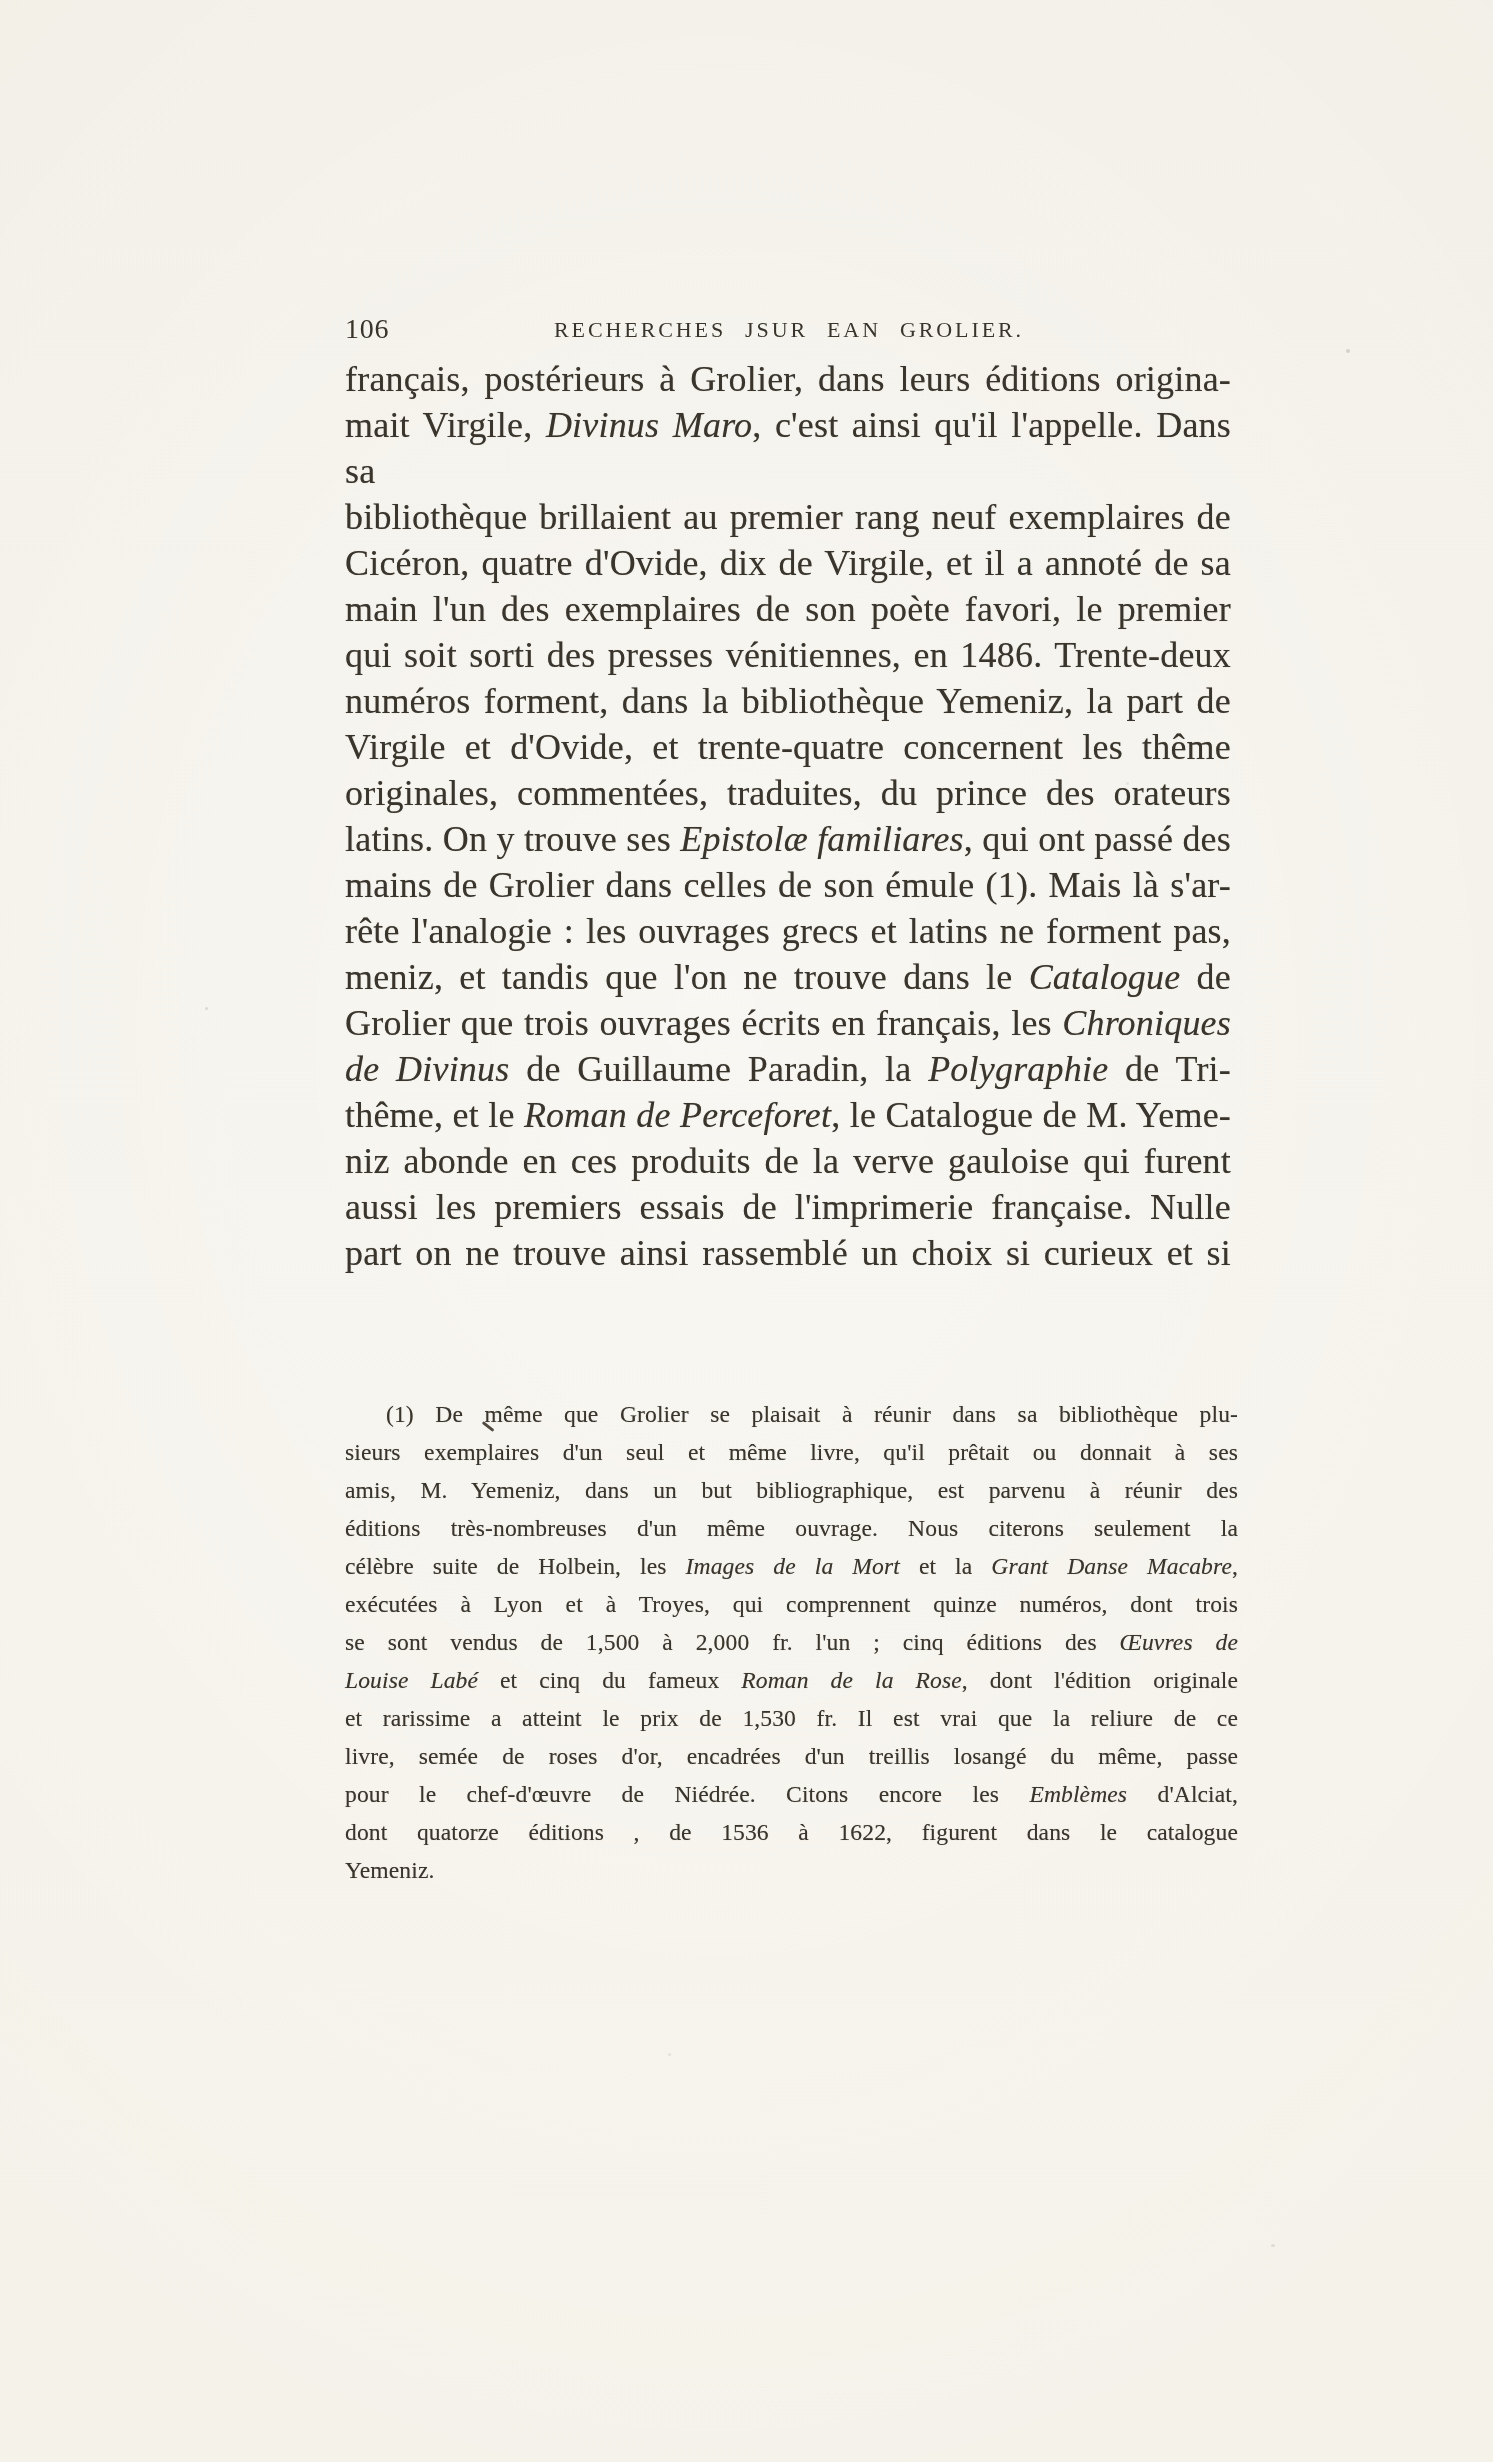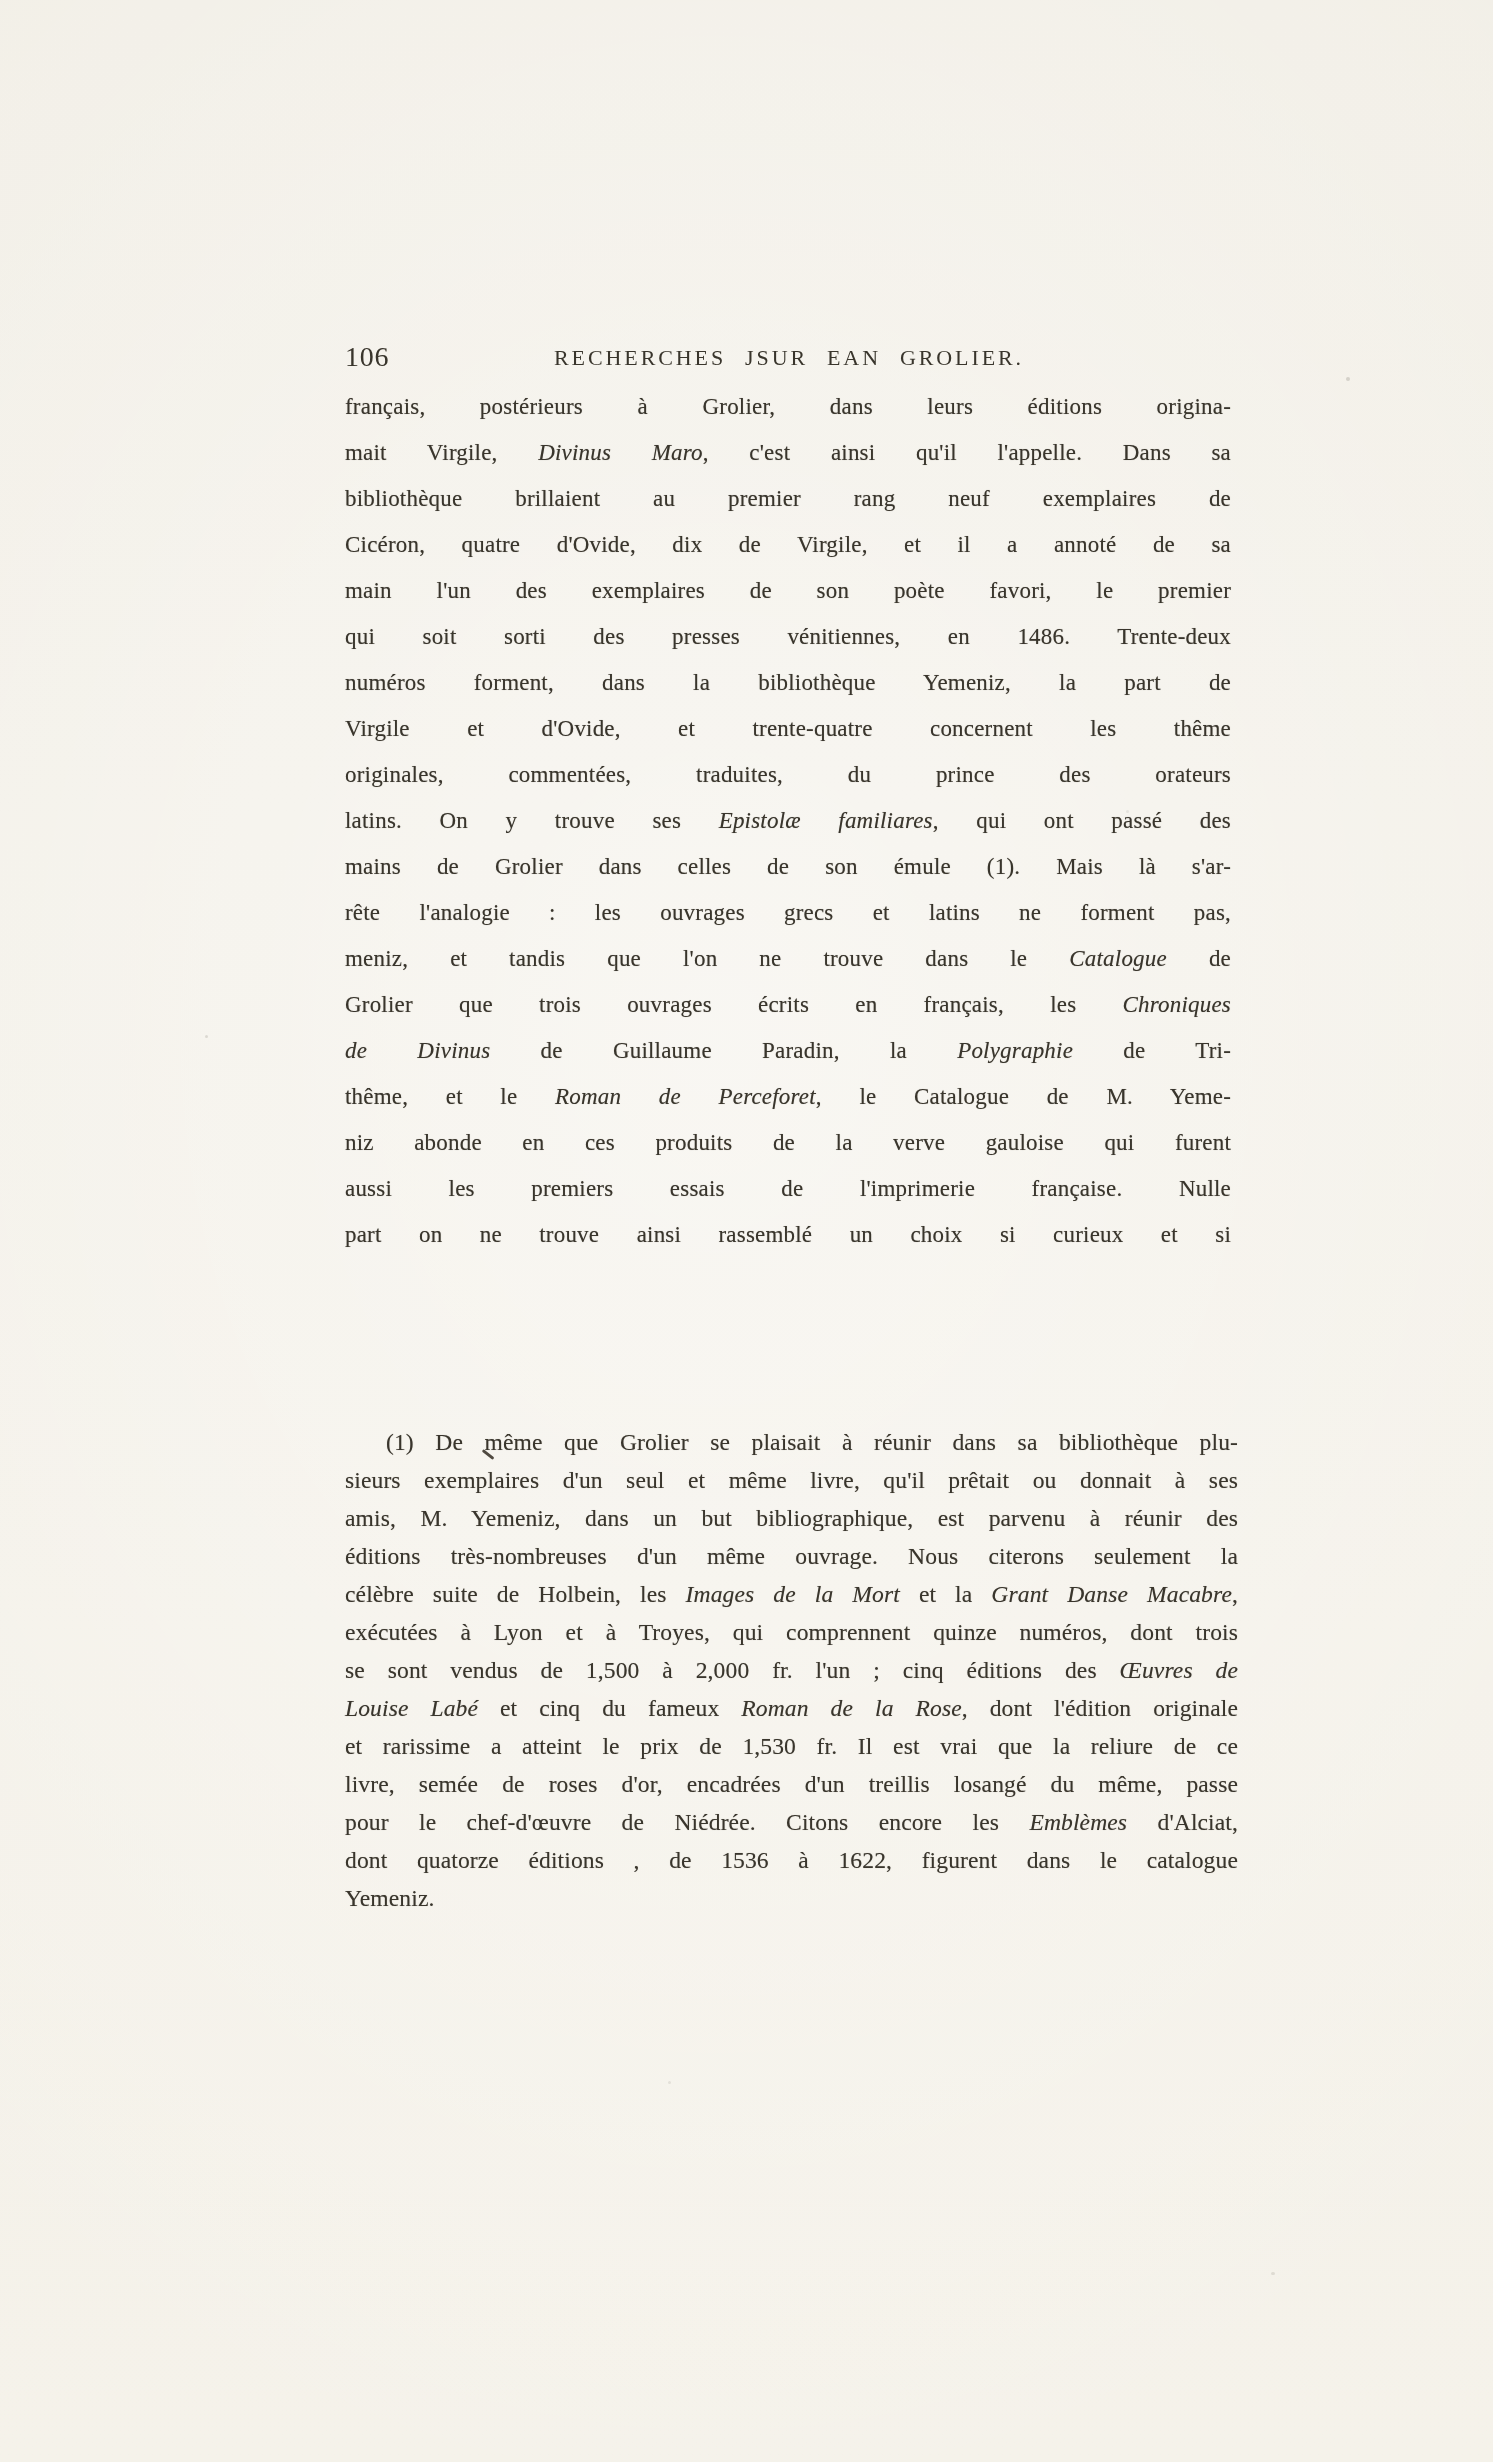--- a/index.html
+++ b/index.html
@@ -6,21 +6,21 @@
   html, body { width: 1493px; height: 2462px; }
   body {
     position: relative;
     overflow: hidden;
     font-family: "Liberation Serif", "DejaVu Serif", serif;
     color: #39352c;
     background:
       radial-gradient(ellipse 130% 100% at 48% 42%, rgba(255,255,255,0.45) 0%, rgba(255,255,255,0) 62%),
       linear-gradient(#f2efe7, #f5f2ea);
   }
-  .page { position: absolute; inset: 0; margin-top: 28px; }
+  .page { position: absolute; inset: 0; }
 
   .header {
     position: absolute;
     top: 311px;
     left: 345px;
     width: 888px;
     height: 36px;
   }
   .pagenum {
     position: absolute;
@@ -34,21 +34,21 @@
     letter-spacing: 2.9px;
     word-spacing: 10.6px;
     padding-top: 5.7px;
   }
 
   .body-text {
     position: absolute;
     top: 356px;
     left: 345px;
     width: 886px;
-    font-size: 23px;
+    font-size: 36px;
     line-height: 46px;
     letter-spacing: 0.2px;
     text-shadow: 0 0 0.8px rgba(57,53,44,0.45);
   }
   .footnote {
     position: absolute;
     top: 1395px;
     left: 345px;
     width: 893px;
     font-size: 23.6px;

